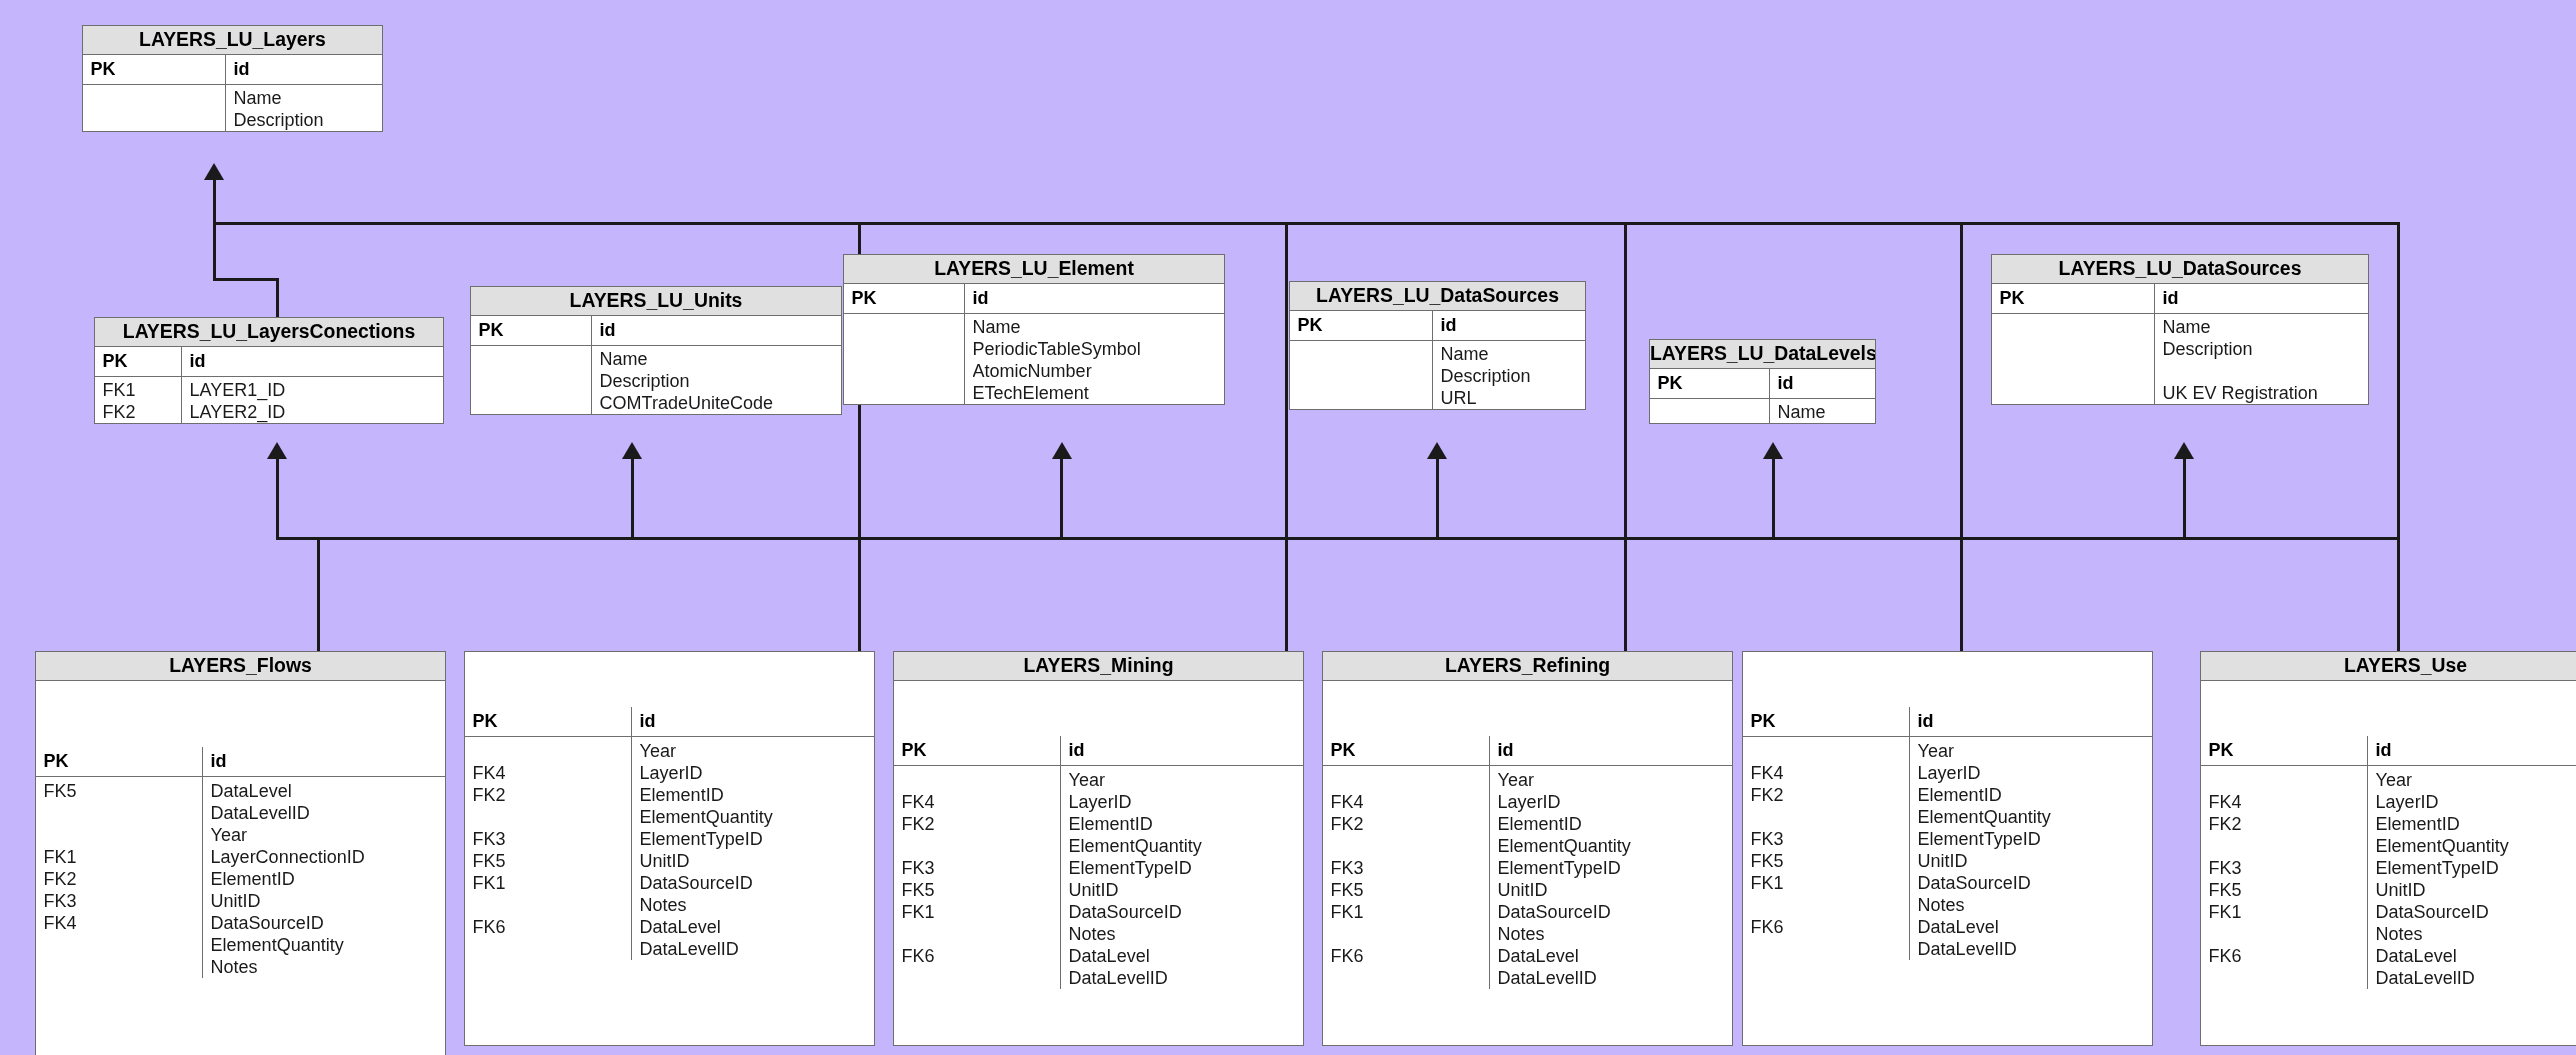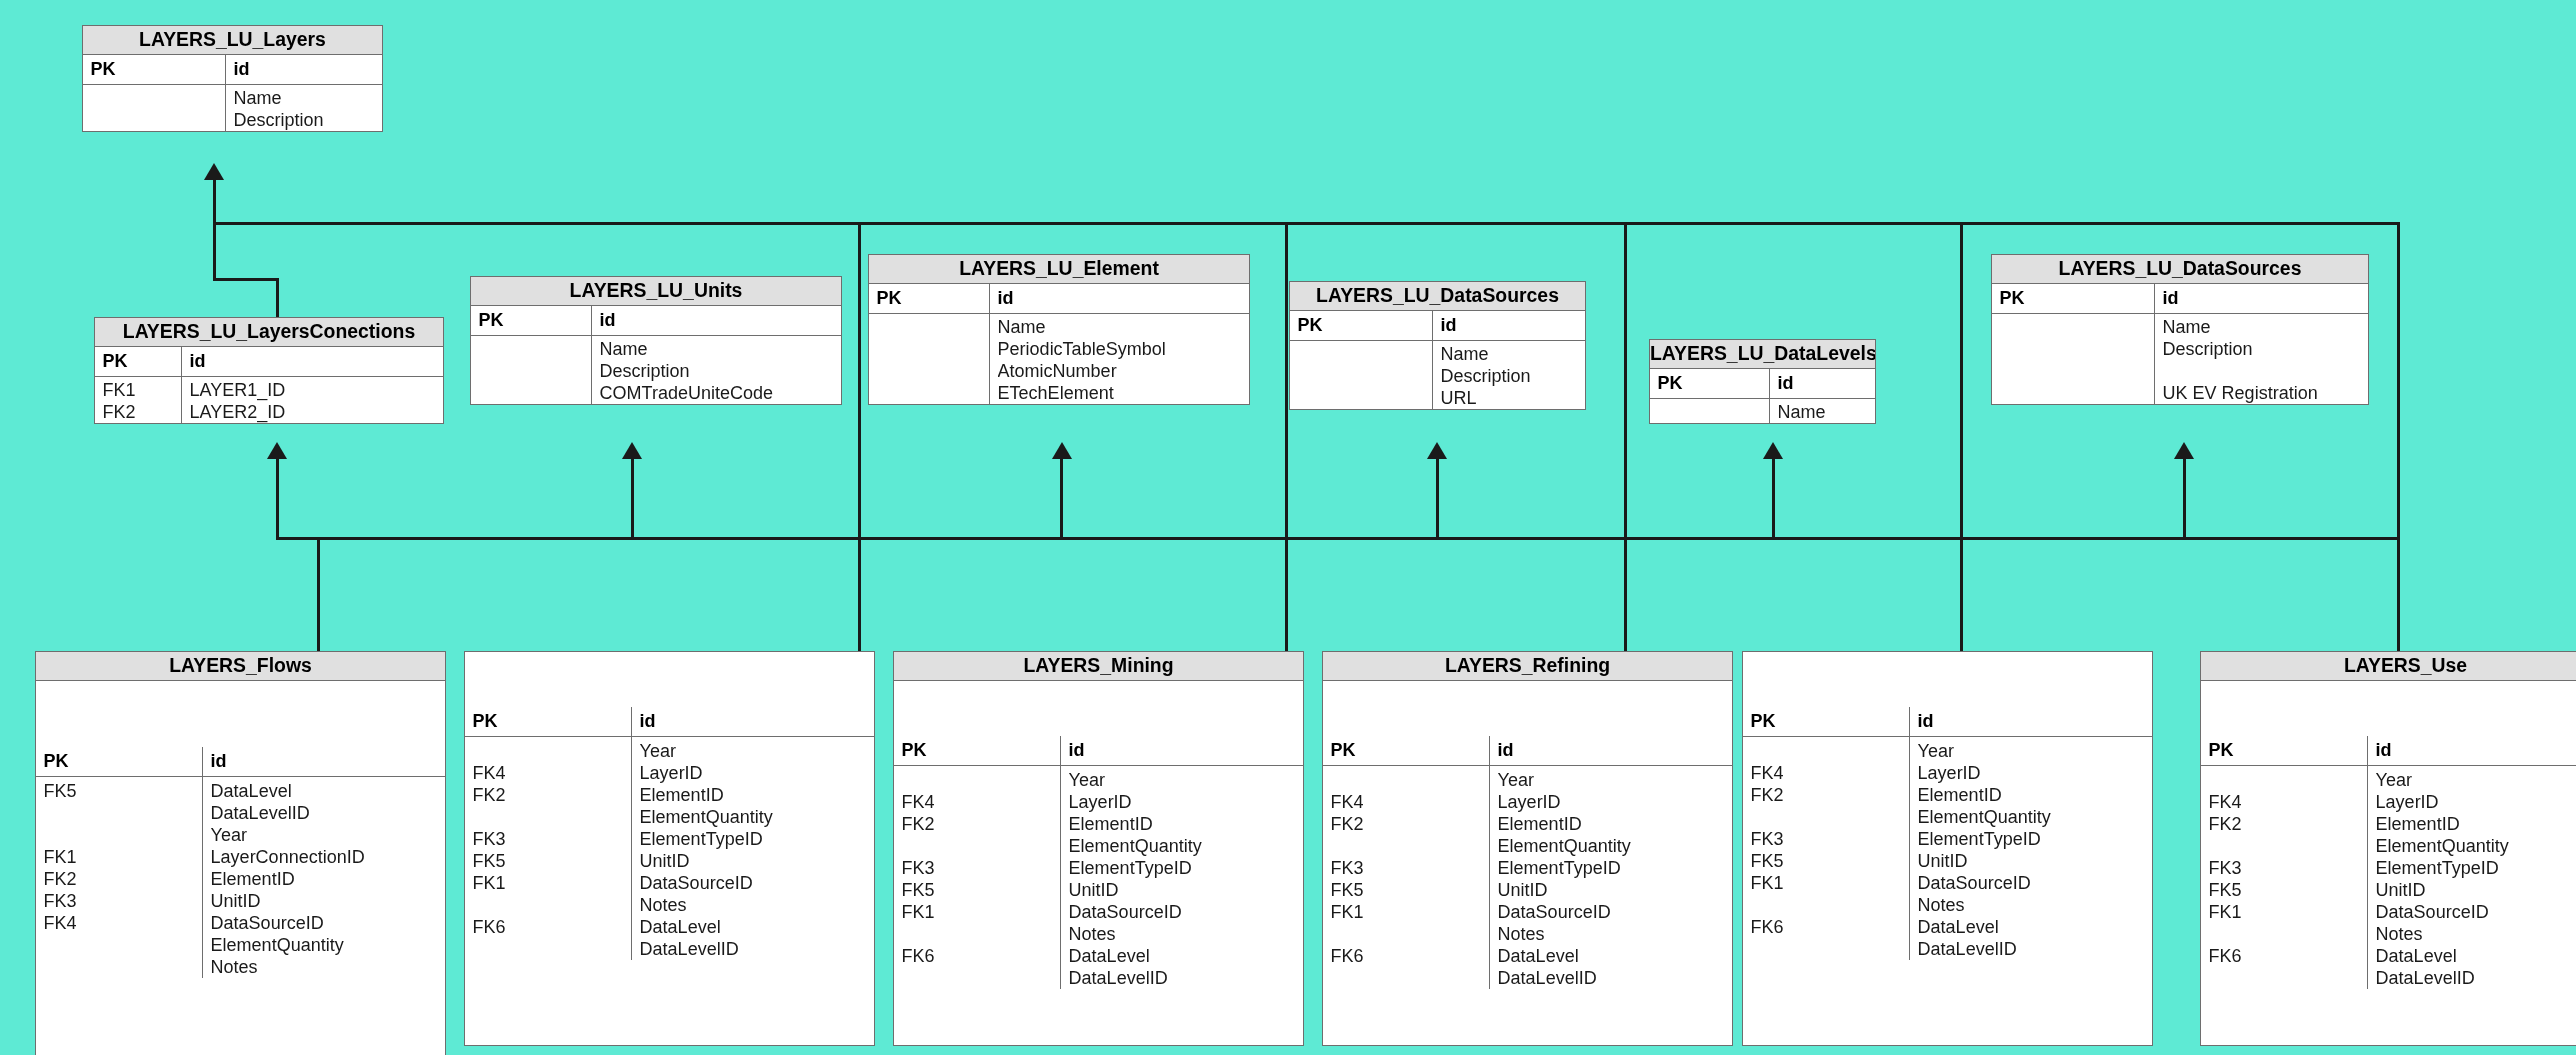--- a/index.html
+++ b/index.html
@@ -7,21 +7,21 @@
     padding: 0;
     background: #ffffff;
   }
   body {
     font-family: "Liberation Sans", sans-serif;
   }
   #canvas {
     position: relative;
     width: 2576px;
     height: 1056px;
-    background: #5eead4;
+    background: #c4b5fd;
     overflow: hidden;
   }
   
   .conn-h, .conn-v {
     position: absolute;
     background: #1a1a1a;
   }
   .conn-h { height: 2.9px; }
   .conn-v { width: 2.9px; }
   .arrow-up {
@@ -170,21 +170,21 @@
       <div class="col-attr">
         <div class="hdr-row">id</div>
         <div class="field-list">
           <div class="field">LAYER1_ID</div>
           <div class="field">LAYER2_ID</div>
         </div>
       </div>
     </div>
   </div>
 
-  <div class="entity" style="left:470px; top:276px; width:372px;">
+  <div class="entity" style="left:470px; top:286px; width:372px;">
     <div class="entity-title">LAYERS_LU_Units</div>
     <div class="entity-body">
       <div class="col-key" style="width:121px;">
         <div class="hdr-row">PK</div>
         <div class="field-list">
           <div class="field blank">&nbsp;</div>
           <div class="field blank">&nbsp;</div>
           <div class="field blank">&nbsp;</div>
         </div>
       </div>
@@ -192,21 +192,21 @@
         <div class="hdr-row">id</div>
         <div class="field-list">
           <div class="field">Name</div>
           <div class="field">Description</div>
           <div class="field">COMTradeUniteCode</div>
         </div>
       </div>
     </div>
   </div>
 
-  <div class="entity" style="left:868px; top:254px; width:382px;">
+  <div class="entity" style="left:843px; top:254px; width:382px;">
     <div class="entity-title">LAYERS_LU_Element</div>
     <div class="entity-body">
       <div class="col-key" style="width:121px;">
         <div class="hdr-row">PK</div>
         <div class="field-list">
           <div class="field blank">&nbsp;</div>
           <div class="field blank">&nbsp;</div>
           <div class="field blank">&nbsp;</div>
           <div class="field blank">&nbsp;</div>
         </div>

